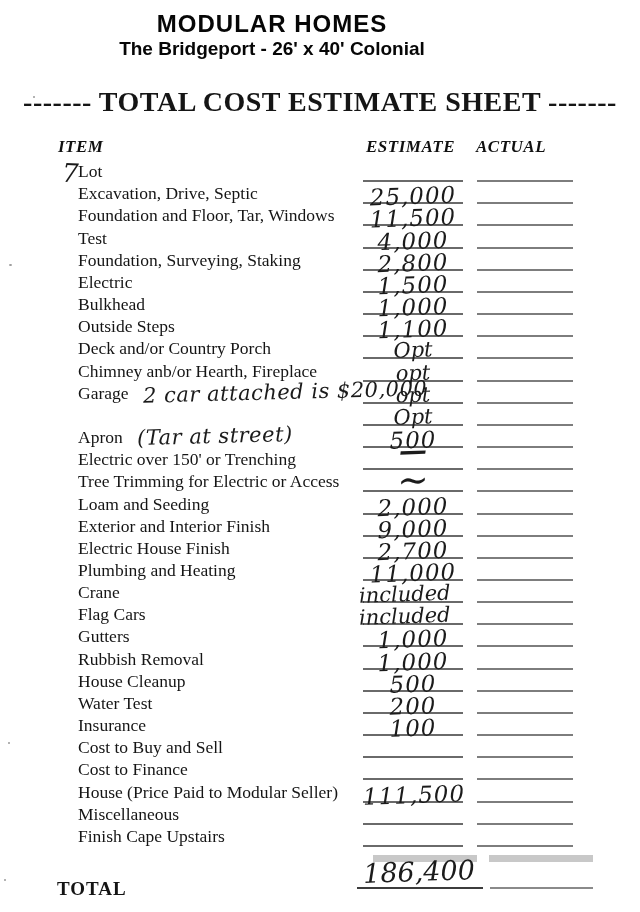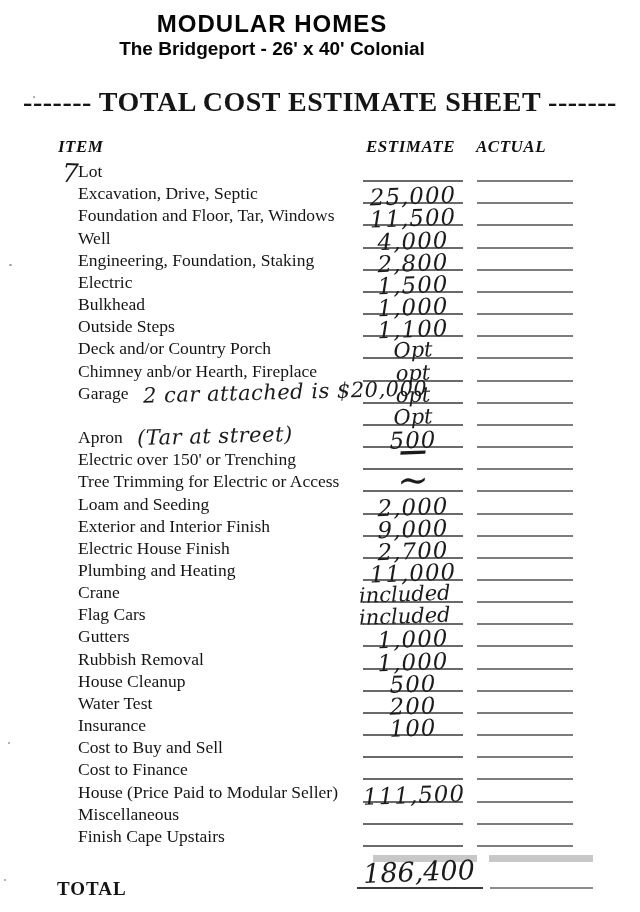--- a/index.html
+++ b/index.html
@@ -126,31 +126,31 @@
         <span class="item-label">Foundation and Floor, Tar, Windows</span>
         <div class="cell est">
           <div class="line"></div>
           <span class="hand-val hand-ink kind-number">11,500</span>
         </div>
         <div class="cell act">
           <div class="line"></div>
         </div>
       </div>
       <div class="row">
-        <span class="item-label">Well</span>
+        <span class="item-label">Test</span>
         <div class="cell est">
           <div class="line"></div>
           <span class="hand-val hand-ink kind-number">4,000</span>
         </div>
         <div class="cell act">
           <div class="line"></div>
         </div>
       </div>
       <div class="row">
-        <span class="item-label">Engineering, Foundation, Staking</span>
+        <span class="item-label">Foundation, Surveying, Staking</span>
         <div class="cell est">
           <div class="line"></div>
           <span class="hand-val hand-ink kind-number">2,800</span>
         </div>
         <div class="cell act">
           <div class="line"></div>
         </div>
       </div>
       <div class="row">
         <span class="item-label">Electric</span>

